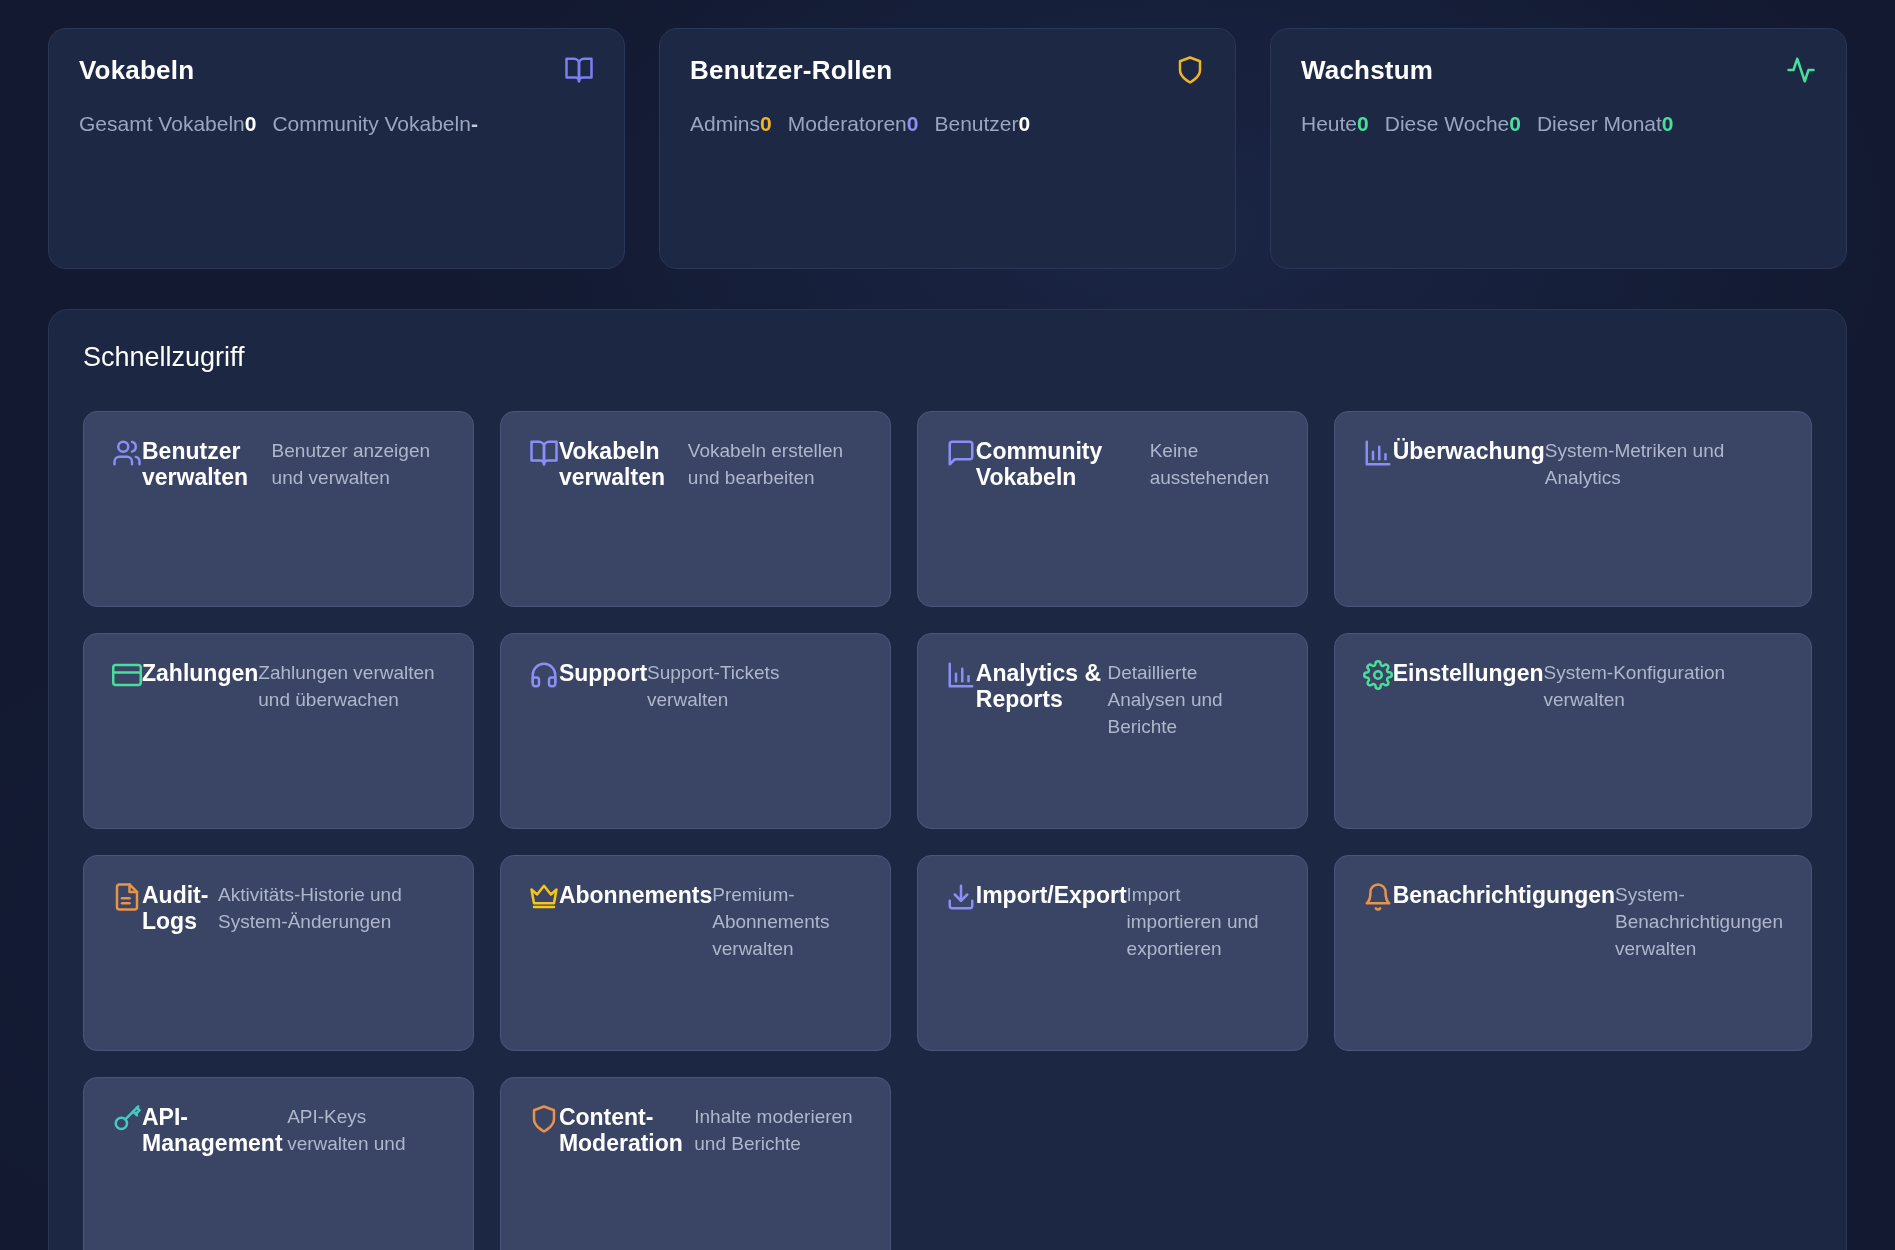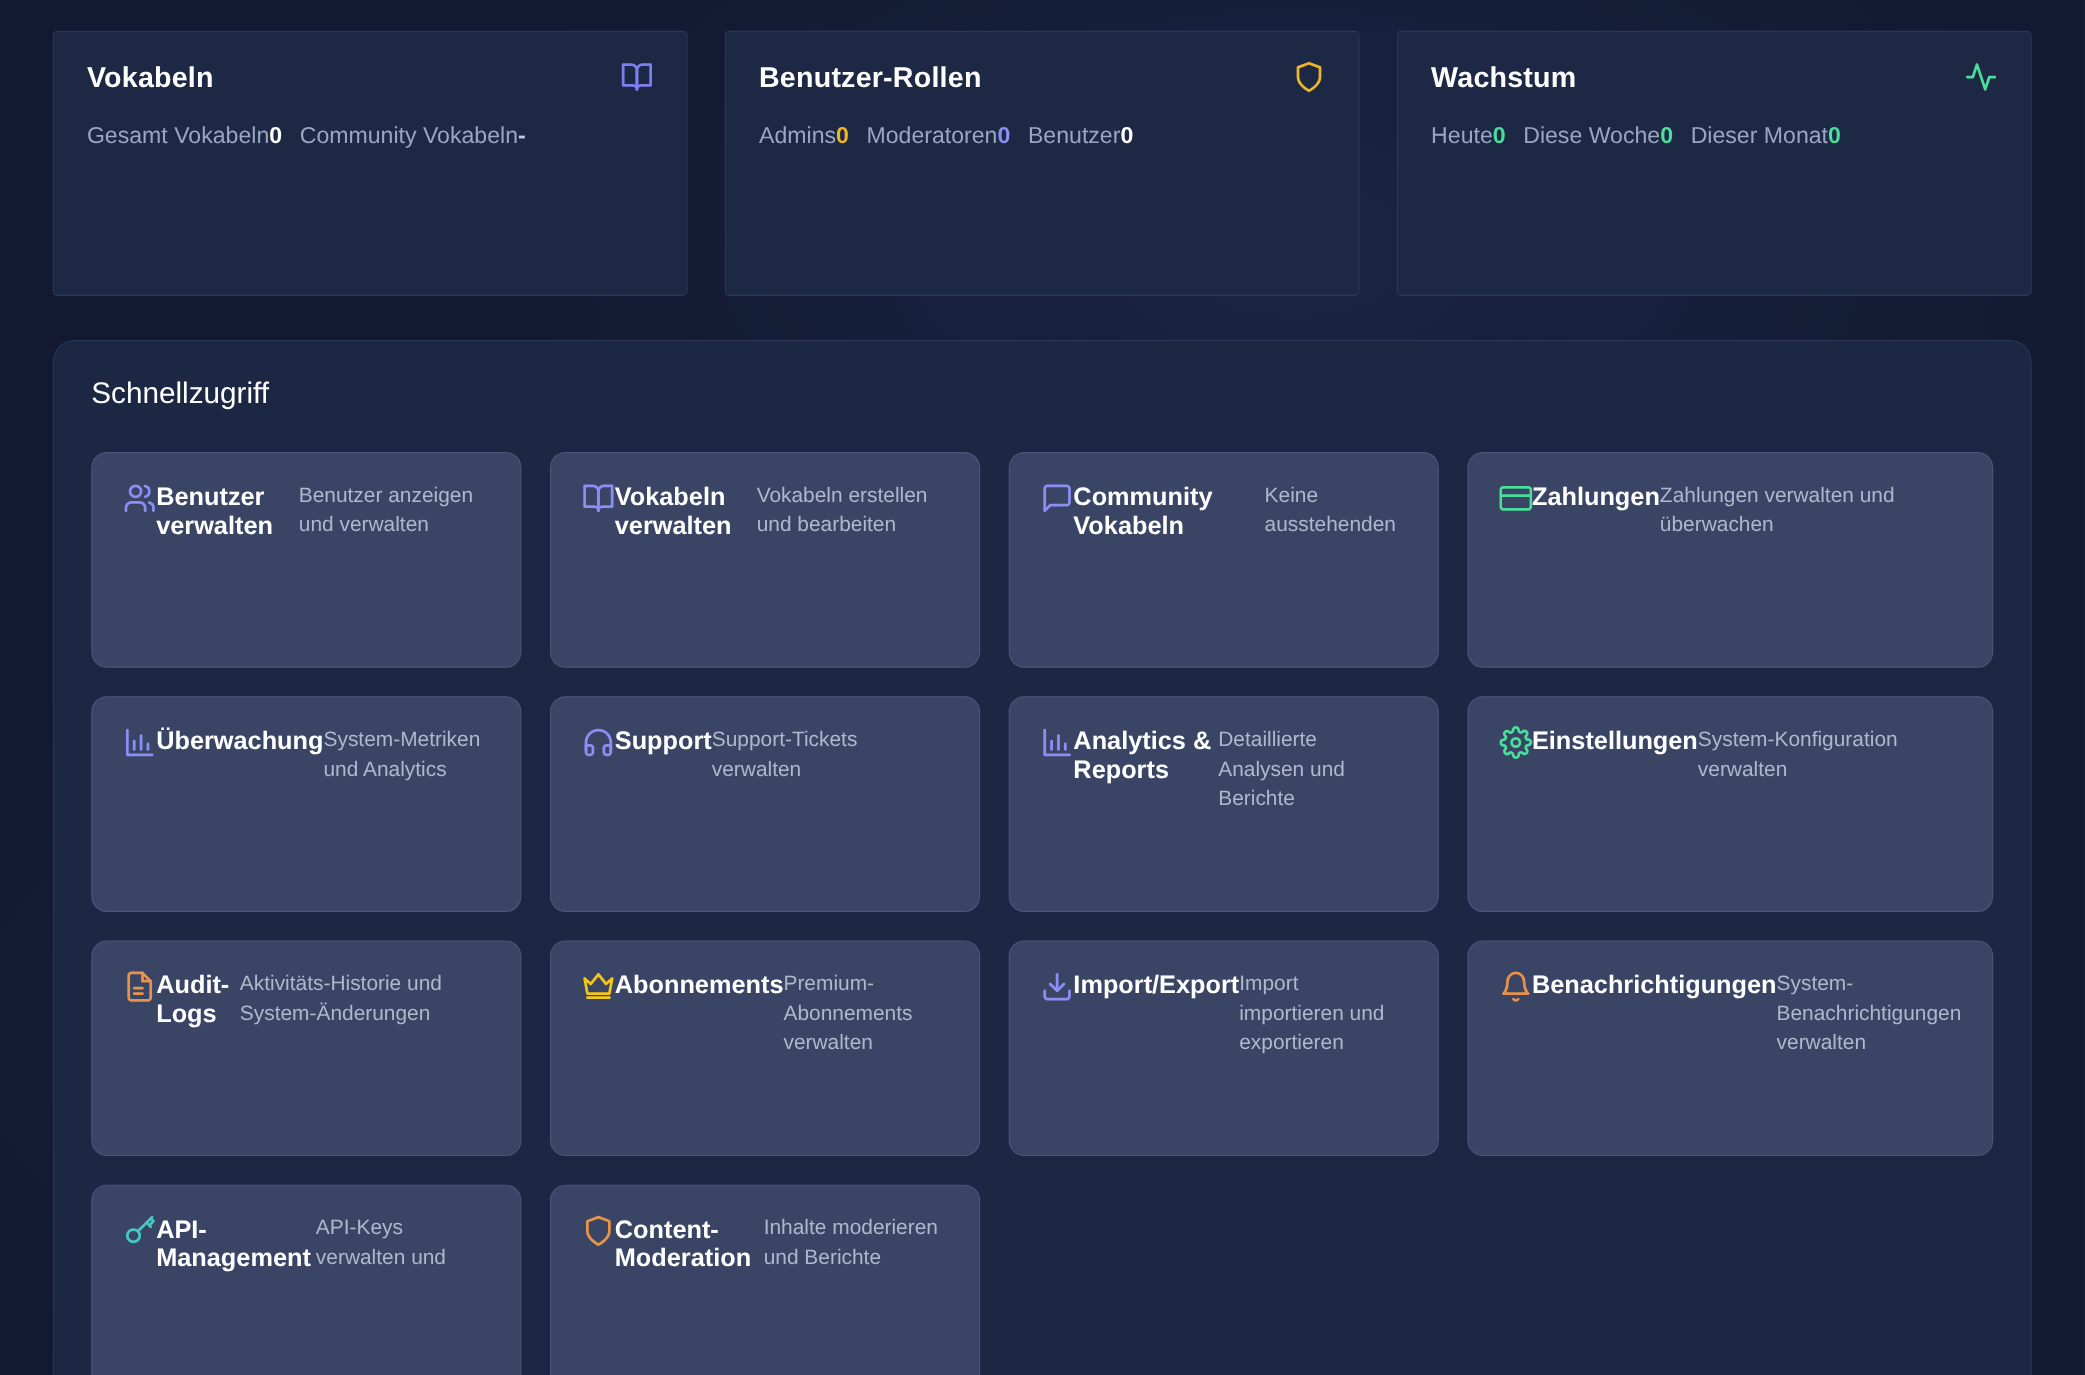--- a/index.html
+++ b/index.html
@@ -36,21 +36,21 @@
   .stats-row {
     display: grid;
     grid-template-columns: repeat(3, 1fr);
     gap: 34px;
     margin-bottom: 40px;
   }
 
   .stat-card {
     background: #1d2845;
     border: 1px solid #2b3757;
-    border-radius: 4px;
+    border-radius: 18px;
     padding: 26px 30px 28px 30px;
     min-height: 241px;
   }
 
   .stat-head {
     display: flex;
     align-items: flex-start;
     justify-content: space-between;
     margin-bottom: 26px;
   }
@@ -236,38 +236,38 @@
         </div>
         <div class="tile">
           <span class="tile-icon"><svg viewBox="0 0 24 24" width="30" height="30">
               <path d="M21 15a2 2 0 0 1-2 2H7l-4 4V5a2 2 0 0 1 2-2h14a2 2 0 0 1 2 2z" fill="none" stroke="#8b8ff5" stroke-width="2" stroke-linecap="round" stroke-linejoin="round"></path>
             </svg></span>
           <div class="tile-title">Community Vokabeln</div>
           <div class="tile-desc">Keine ausstehenden</div>
         </div>
         <div class="tile">
           <span class="tile-icon"><svg viewBox="0 0 24 24" width="30" height="30">
-              <rect x="1" y="4" width="22" height="16" rx="2" ry="2" fill="none" stroke="#4ade9b" stroke-width="2" stroke-linecap="round" stroke-linejoin="round"></rect>
-              <line x1="1" y1="10" x2="23" y2="10" fill="none" stroke="#4ade9b" stroke-width="2" stroke-linecap="round" stroke-linejoin="round"></line>
-            </svg></span>
-          <div class="tile-title">Zahlungen</div>
-          <div class="tile-desc">Zahlungen verwalten und überwachen</div>
-        </div>
-        <div class="tile">
-          <span class="tile-icon"><svg viewBox="0 0 24 24" width="30" height="30">
               <path d="M3 3v18h18" fill="none" stroke="#8b8ff5" stroke-width="2" stroke-linecap="round" stroke-linejoin="round"></path>
               <line x1="8" y1="17" x2="8" y2="11" fill="none" stroke="#8b8ff5" stroke-width="2" stroke-linecap="round" stroke-linejoin="round"></line>
               <line x1="13" y1="17" x2="13" y2="7" fill="none" stroke="#8b8ff5" stroke-width="2" stroke-linecap="round" stroke-linejoin="round"></line>
               <line x1="18" y1="17" x2="18" y2="13" fill="none" stroke="#8b8ff5" stroke-width="2" stroke-linecap="round" stroke-linejoin="round"></line>
             </svg></span>
           <div class="tile-title">Überwachung</div>
           <div class="tile-desc">System-Metriken und Analytics</div>
         </div>
         <div class="tile">
           <span class="tile-icon"><svg viewBox="0 0 24 24" width="30" height="30">
+              <rect x="1" y="4" width="22" height="16" rx="2" ry="2" fill="none" stroke="#4ade9b" stroke-width="2" stroke-linecap="round" stroke-linejoin="round"></rect>
+              <line x1="1" y1="10" x2="23" y2="10" fill="none" stroke="#4ade9b" stroke-width="2" stroke-linecap="round" stroke-linejoin="round"></line>
+            </svg></span>
+          <div class="tile-title">Zahlungen</div>
+          <div class="tile-desc">Zahlungen verwalten und überwachen</div>
+        </div>
+        <div class="tile">
+          <span class="tile-icon"><svg viewBox="0 0 24 24" width="30" height="30">
               <path d="M3 18v-6a9 9 0 0 1 18 0v6" fill="none" stroke="#8b8ff5" stroke-width="2" stroke-linecap="round" stroke-linejoin="round"></path>
               <path d="M21 19a2 2 0 0 1-2 2h-1a2 2 0 0 1-2-2v-3a2 2 0 0 1 2-2h3z" fill="none" stroke="#8b8ff5" stroke-width="2" stroke-linecap="round" stroke-linejoin="round"></path>
               <path d="M3 19a2 2 0 0 0 2 2h1a2 2 0 0 0 2-2v-3a2 2 0 0 0-2-2H3z" fill="none" stroke="#8b8ff5" stroke-width="2" stroke-linecap="round" stroke-linejoin="round"></path>
             </svg></span>
           <div class="tile-title">Support</div>
           <div class="tile-desc">Support-Tickets verwalten</div>
         </div>
         <div class="tile">
           <span class="tile-icon"><svg viewBox="0 0 24 24" width="30" height="30">
               <path d="M3 3v18h18" fill="none" stroke="#8b8ff5" stroke-width="2" stroke-linecap="round" stroke-linejoin="round"></path>

